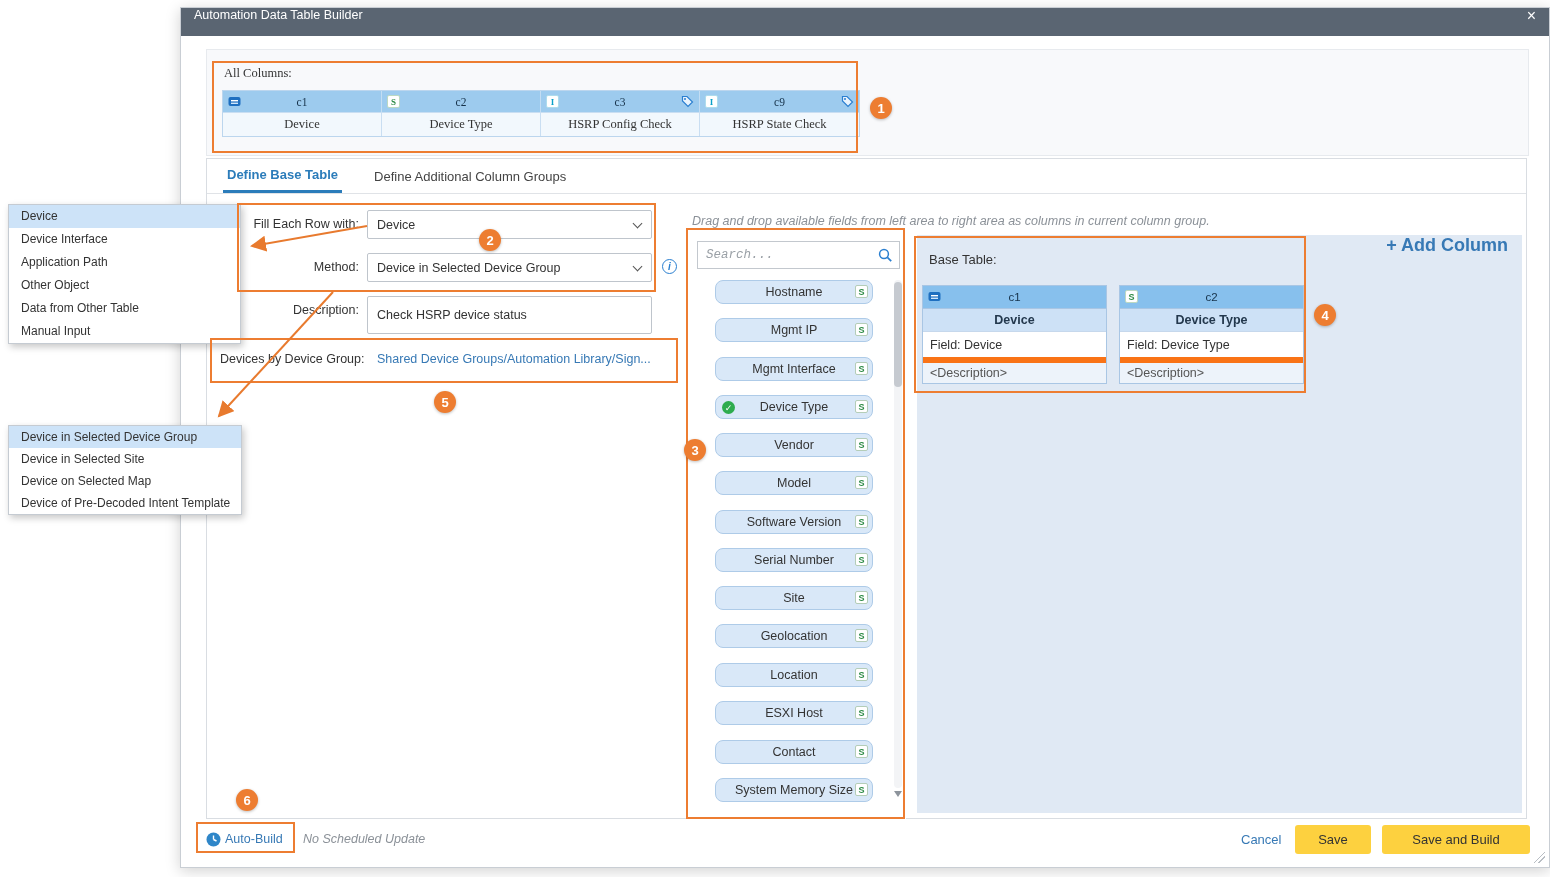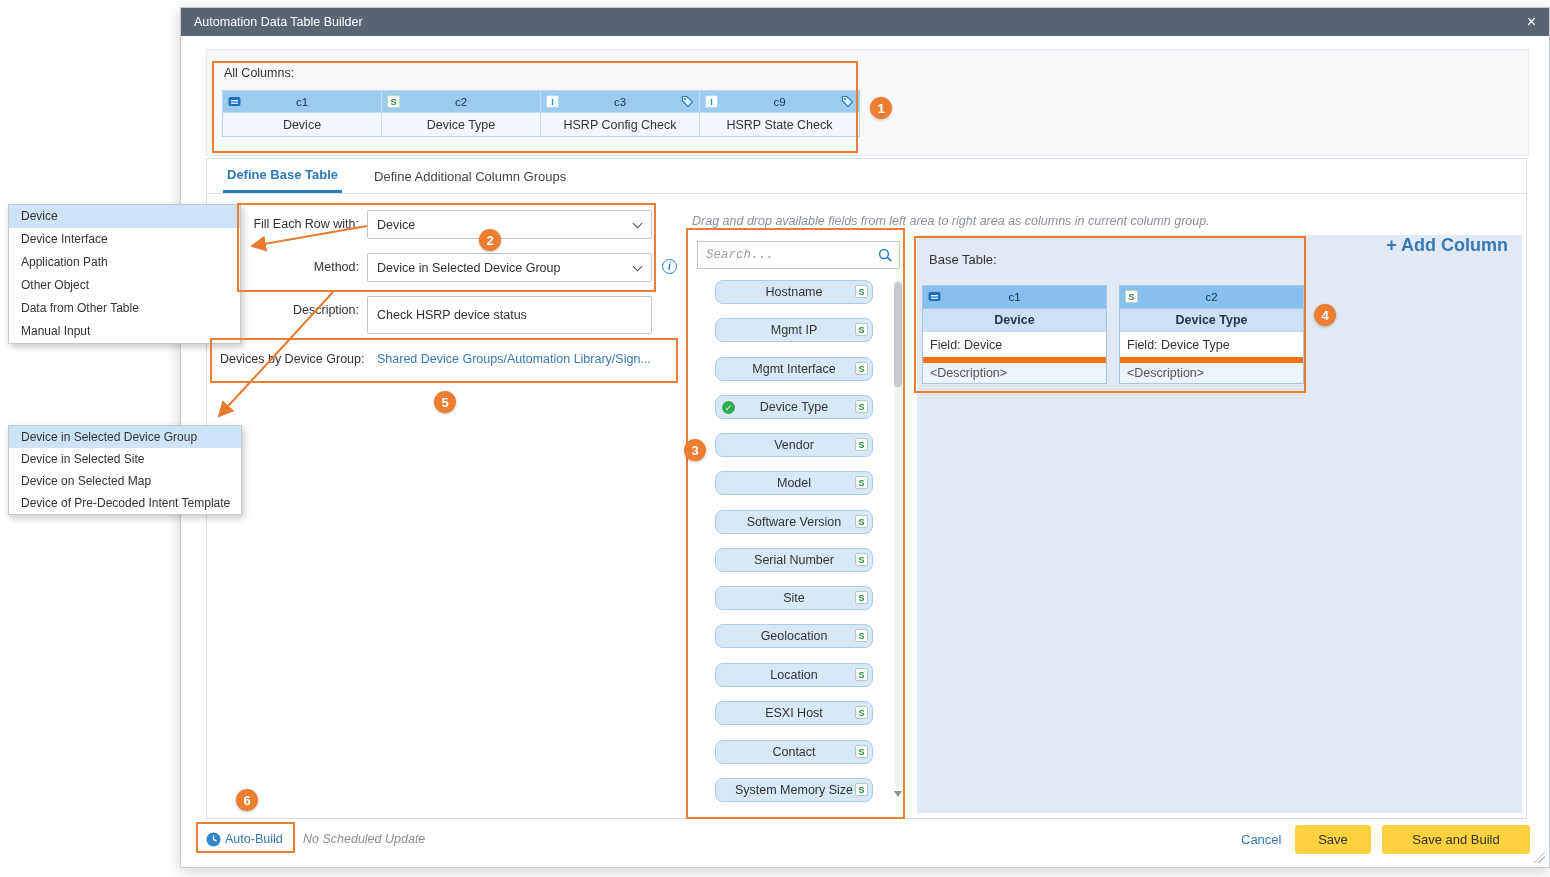--- a/index.html
+++ b/index.html
@@ -3,25 +3,25 @@
 <meta charset="utf-8">
 <style>
   * { margin:0; padding:0; box-sizing:border-box; }
   body { font-family:"Liberation Sans","DejaVu Sans",sans-serif; background:#fff; }
   .page { position:relative; width:1550px; height:877px; background:#fff; overflow:hidden; font-size:12.5px; color:#333; }
 
   
   .dialog { position:absolute; left:180px; top:7px; width:1370px; height:861px; background:#fff;
             border:1px solid #c9ced4; box-shadow:0 3px 14px rgba(0,0,0,.18); }
   .titlebar { position:absolute; left:0; top:0; width:100%; height:28px; background:#5a6572; color:#fff;
-              display:flex; align-items:center; padding:0 13px; font-size:12.5px; }
+              display:flex; align-items:flex-start; padding:0 13px; font-size:12.5px; }
   .titlebar .close { margin-left:auto; font-size:16px; cursor:pointer; line-height:1; }
 
   
-  .top-panel { position:absolute; left:25px; top:41px; width:1323px; height:107px; background:#f8f9fb; border:1px solid #e7eaee; }
+  .top-panel { position:absolute; left:25px; top:41px; width:1323px; height:107px; background:#f8f9fb; border:1px solid #e7eaee;font-family:Liberation Serif, serif; }
   .ac-label { position:absolute; left:17px; top:16px; color:#333; }
   .ac-table { position:absolute; left:15px; top:40px; width:638px; border:1px solid #bcd6ee; }
   .ac-row { display:flex; }
   .ac-cell { width:159px; position:relative; display:flex; align-items:center; justify-content:center; }
   .ac-head .ac-cell { height:21px; background:#9dcbee; border-right:1px solid #c3ddf3; font-size:11.5px; color:#16324a; }
   .ac-head .ac-cell:last-child { border-right:none; }
   .ac-names .ac-cell { height:24px; background:#f2f8fd; border-right:1px solid #c9def2; border-top:1px solid #c9def2; font-size:12.5px; color:#333; }
   .ac-names .ac-cell:last-child { border-right:none; }
   .type-badge { position:absolute; left:5px; top:4px; width:13px; height:13px; background:#fff; border-radius:2px;
                 font-size:9px; font-weight:bold; display:flex; align-items:center; justify-content:center; }

